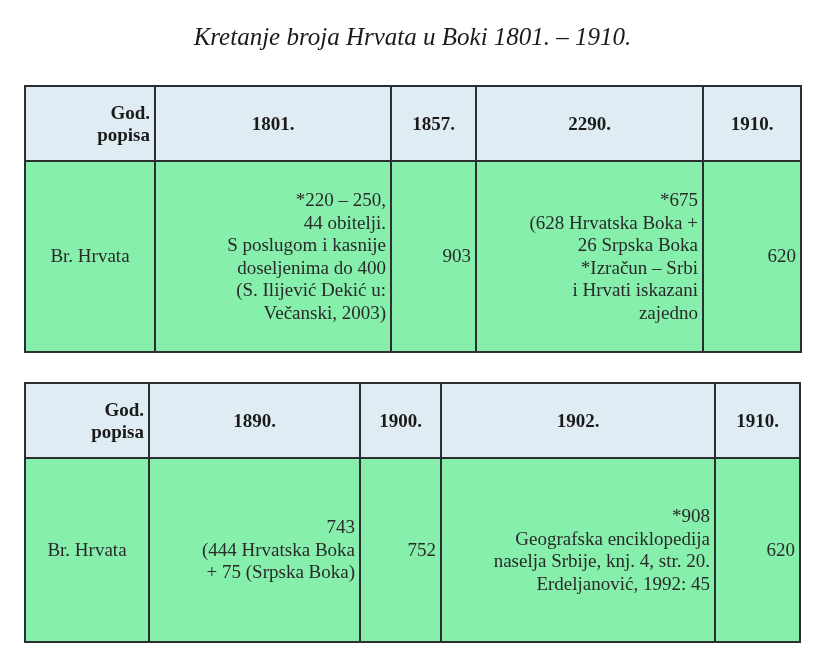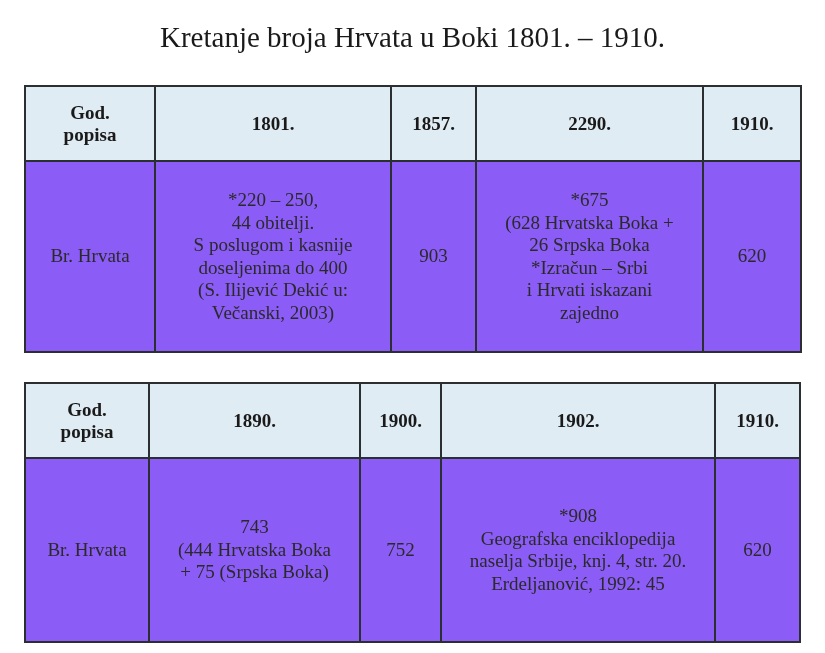--- a/index.html
+++ b/index.html
@@ -14,21 +14,22 @@
       overflow: hidden;
       font-family: "Liberation Serif", "DejaVu Serif", serif;
       color: #1e1e1e;
     }
     .title {
       position: absolute;
       left: 0;
       top: 22px;
       width: 825px;
       text-align: center;
-      font-size: 29px;
+      font-style: italic;
+      font-size: 25px;
       line-height: 30px;
       color: #1a1a1a;
     }
     table.census {
       position: absolute;
       border-collapse: collapse;
       table-layout: fixed;
     }
     table.census th, table.census td {
       border: 2px solid #2b2f31;
@@ -37,26 +38,26 @@
       padding: 0 4px;
     }
     table.census th {
       background: #e0ecf3;
       font-weight: bold;
       font-size: 19px;
       line-height: 22px;
       color: #1a1a1a;
     }
     table.census td {
-      background: #8b5cf6;
+      background: #86efac;
       font-size: 19px;
       line-height: 22.5px;
       color: #2a2a2a;
     }
-    .line { display: block; white-space: nowrap; }
+    .line { display: block; white-space: nowrap; text-align: right; }
     #t1 { left: 24px; top: 85px; width: 776px; }
     #t1 thead tr { height: 75px; }
     #t1 tbody tr { height: 191px; }
     #t2 { left: 24px; top: 382px; width: 775px; }
     #t2 thead tr { height: 75px; }
     #t2 tbody tr { height: 184px; }
   </style>
 </head>
 <body>
 

